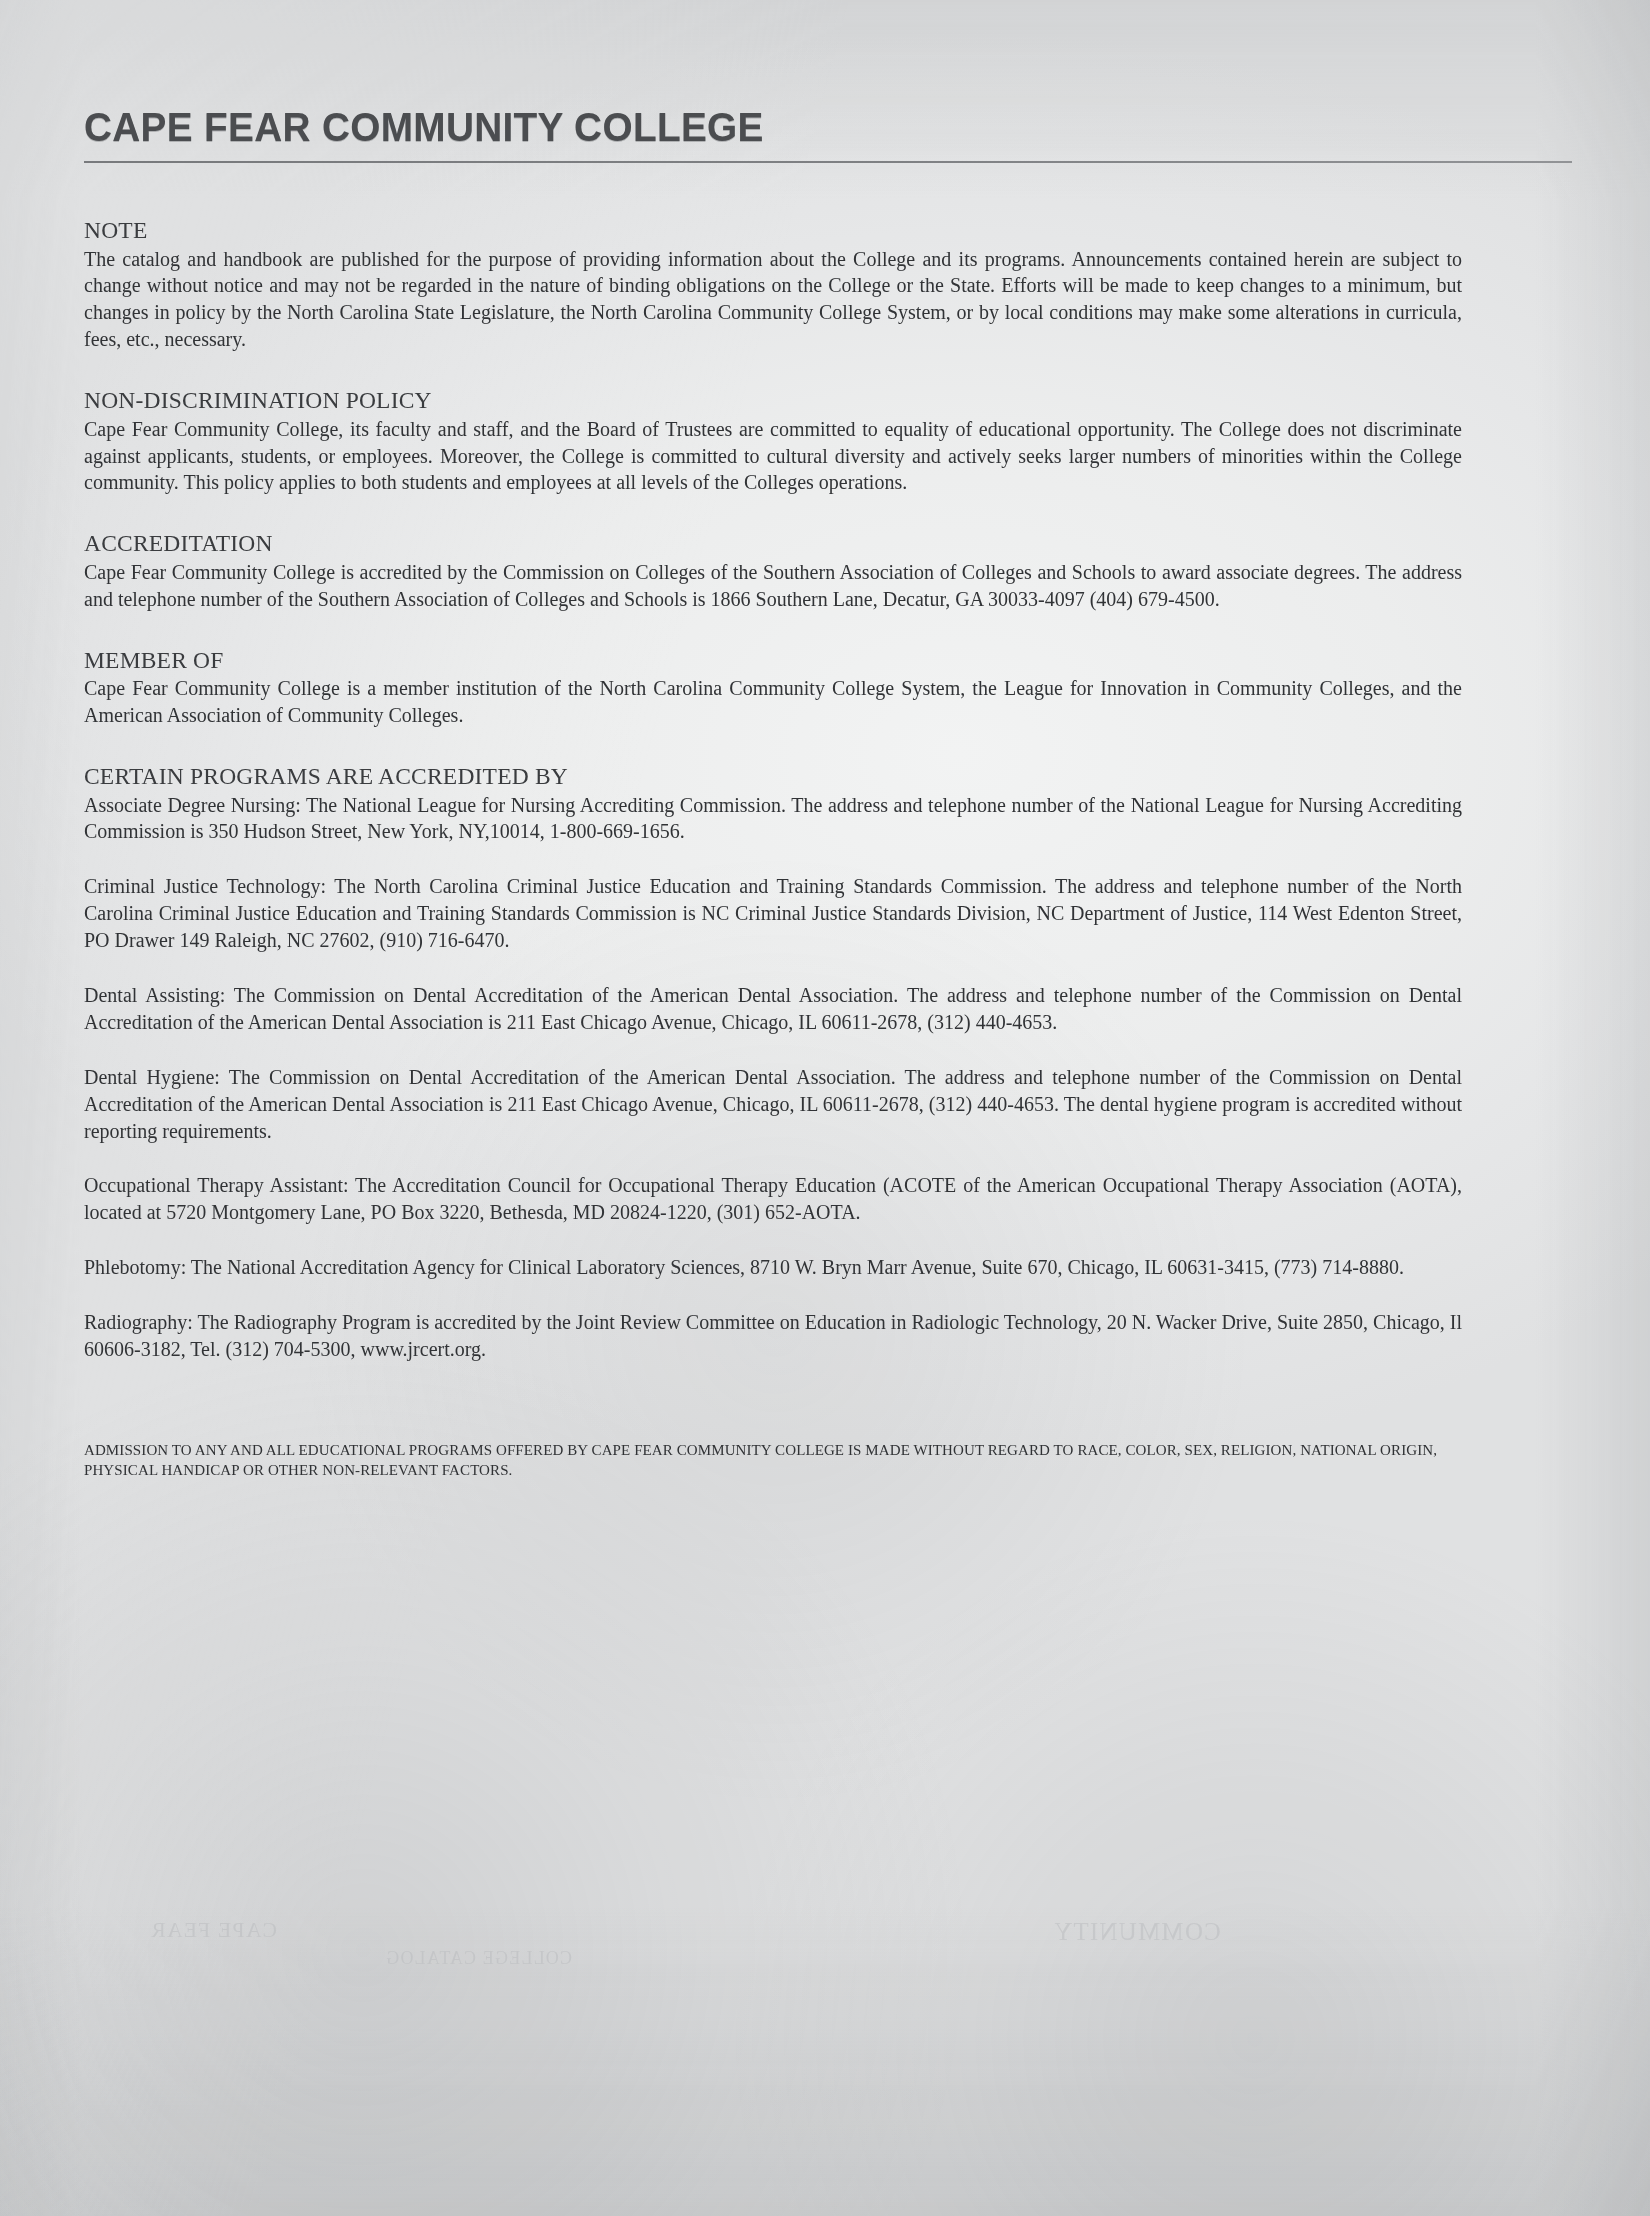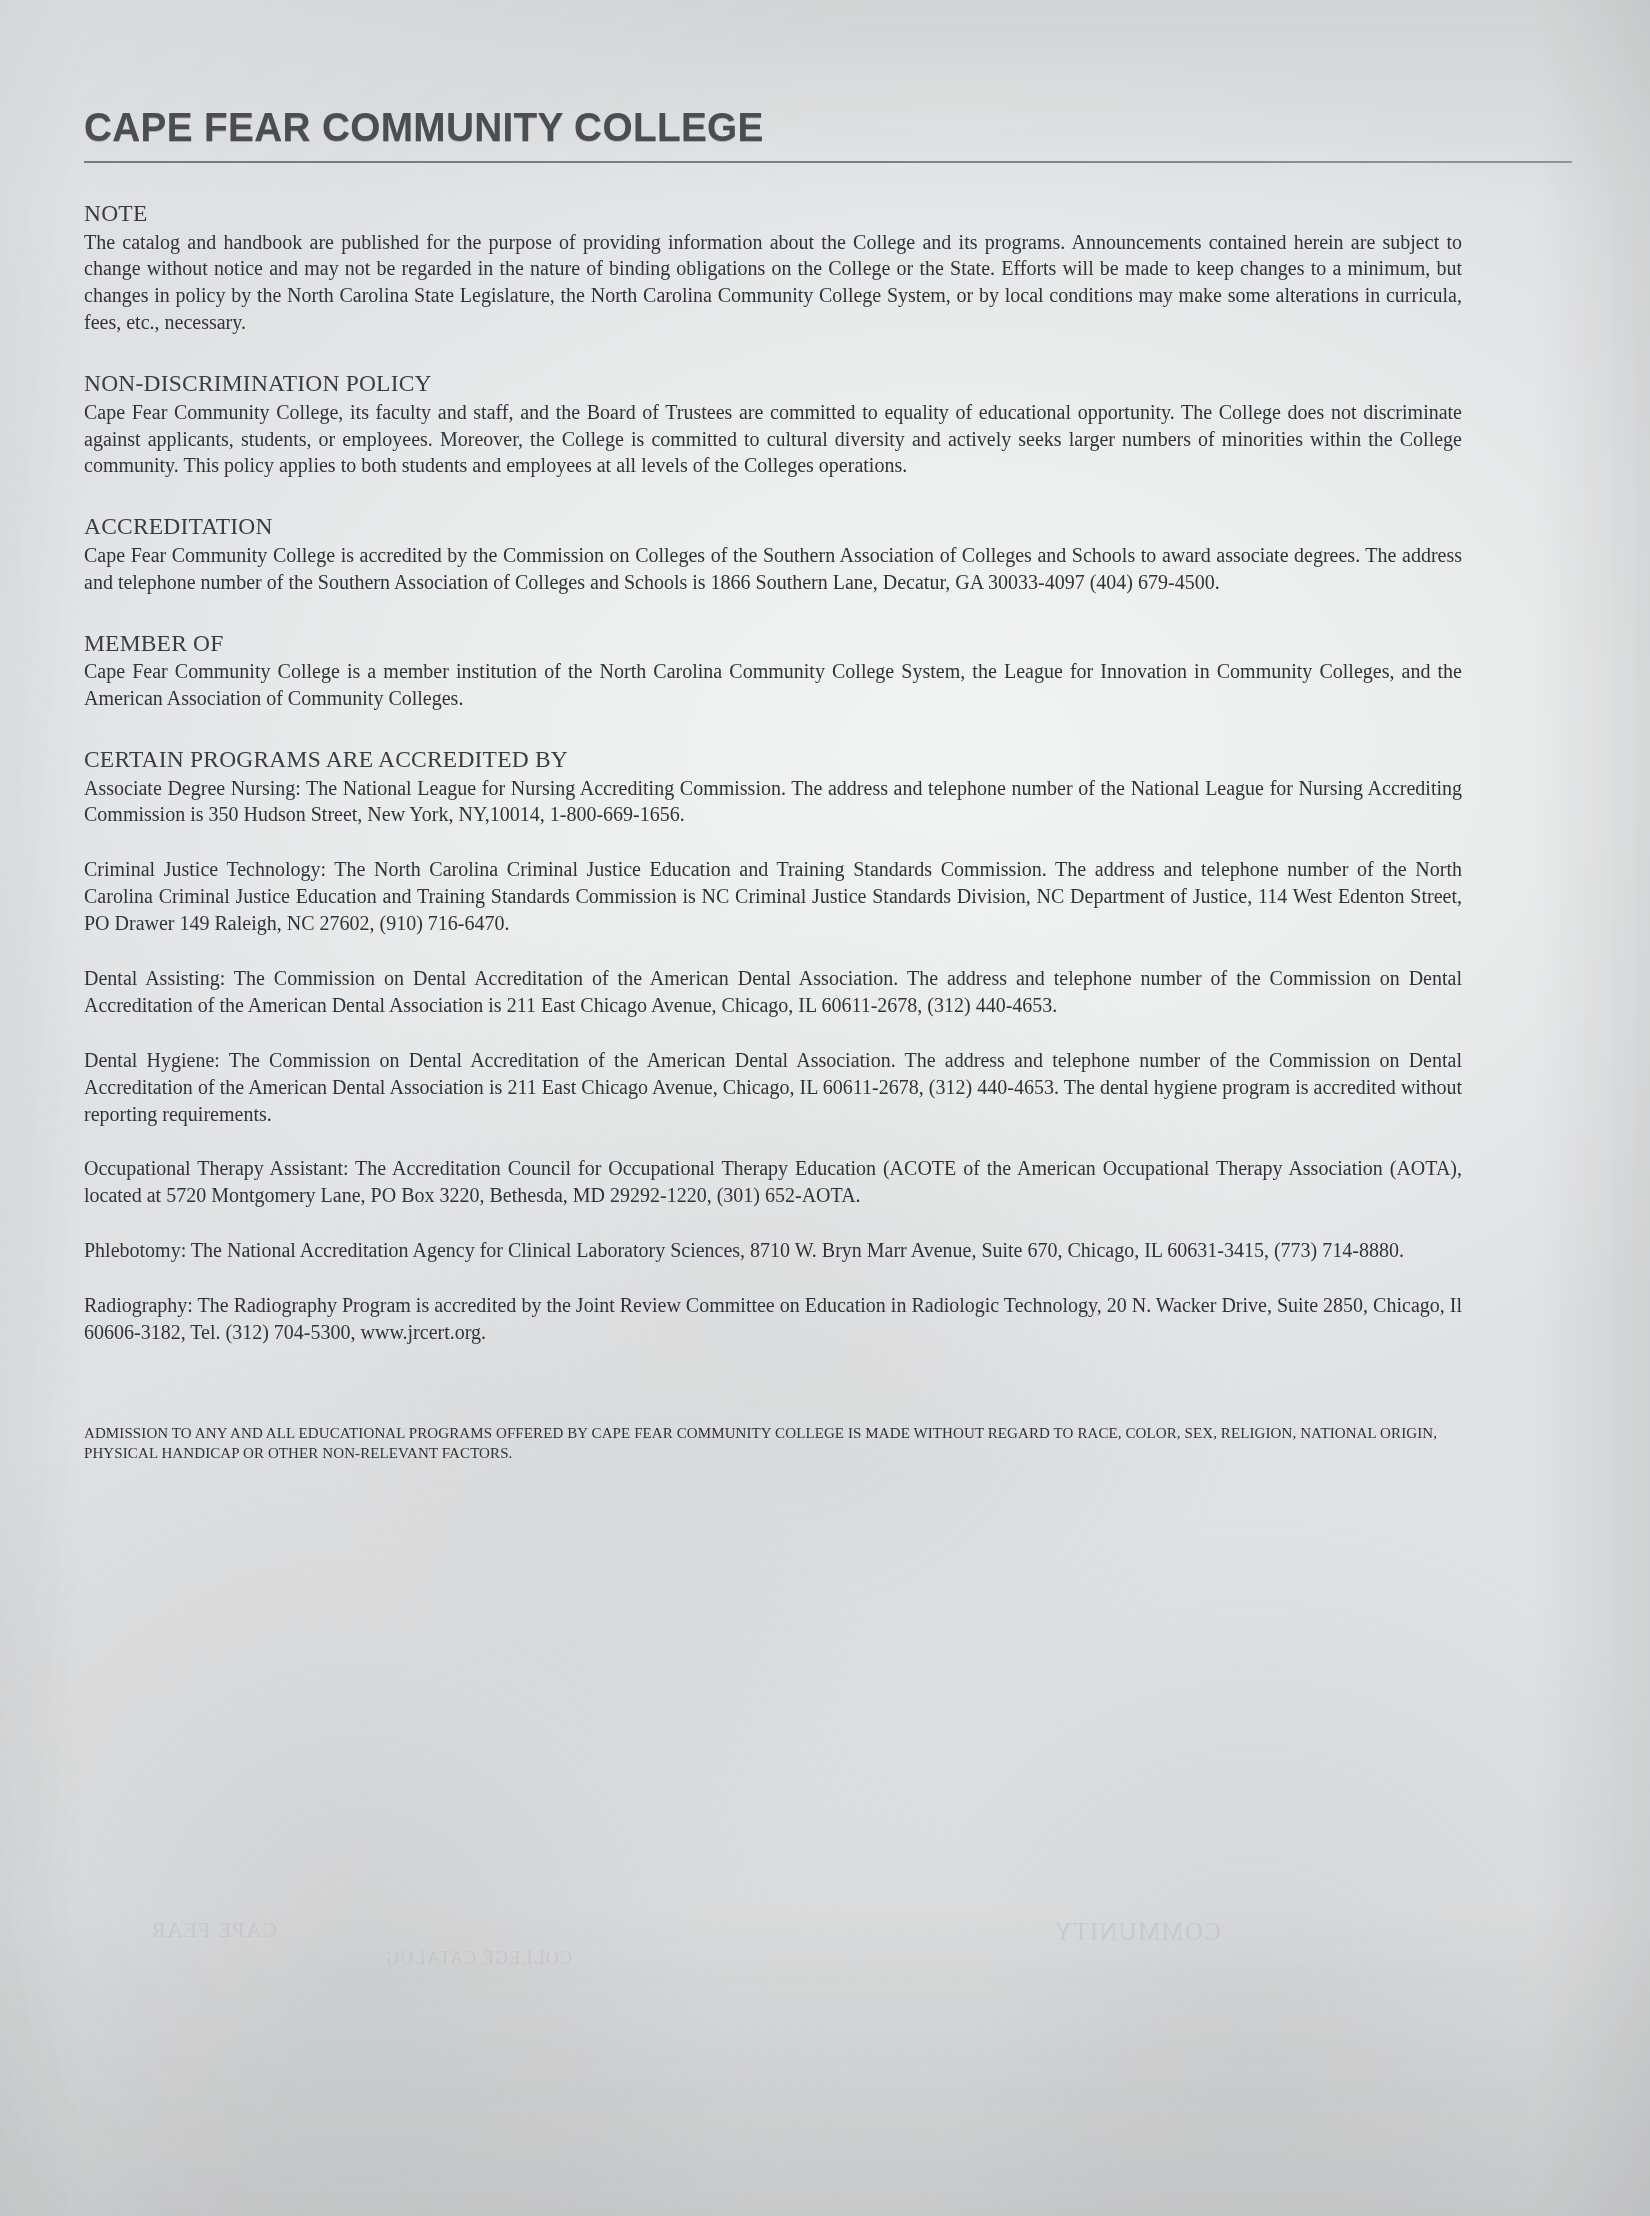--- a/index.html
+++ b/index.html
@@ -77,21 +77,21 @@
   .masthead-rule {
     margin-top: 12.6px;
     height: 1.8px;
     width: 1488px;
     background: linear-gradient(90deg, #6f7174 0%, #76787b 55%, #8b8d90 100%);
     opacity: 0.92;
   }
 
   
   .body-col {
-    margin-top: 35px;
+    margin-top: 52px;
     width: 1378px;
   }
 
   .block { margin-bottom: 0; }
 
   .section-head {
     font-size: 23.5px;
     line-height: 1.30;
     letter-spacing: 0.2px;
     color: #3a3c3f;
@@ -191,21 +191,21 @@
         <div class="gap-sm"></div>
 
         <p class="para">Dental Assisting:  The Commission on Dental Accreditation of the American Dental Association. The address and telephone number of the Commission on Dental Accreditation of the American Dental Association is 211 East Chicago Avenue, Chicago, IL 60611-2678, (312) 440-4653.</p>
 
         <div class="gap-sm"></div>
 
         <p class="para">Dental Hygiene:  The Commission on Dental Accreditation of the American Dental Association.  The address and telephone number of the Commission on Dental Accreditation of the American Dental Association is 211 East Chicago Avenue, Chicago, IL 60611-2678, (312) 440-4653.  The dental hygiene program is accredited without reporting requirements.</p>
 
         <div class="gap-sm"></div>
 
-        <p class="para">Occupational Therapy Assistant:  The Accreditation Council for Occupational Therapy Education (ACOTE of the American Occupational Therapy Association (AOTA), located at 5720 Montgomery Lane, PO Box 3220, Bethesda, MD 29292-1220, (301) 652-AOTA.</p>
+        <p class="para">Occupational Therapy Assistant:  The Accreditation Council for Occupational Therapy Education (ACOTE of the American Occupational Therapy Association (AOTA), located at 5720 Montgomery Lane, PO Box 3220, Bethesda, MD 20824-1220, (301) 652-AOTA.</p>
 
         <div class="gap-sm"></div>
 
         <p class="para">Phlebotomy:  The National Accreditation Agency for Clinical Laboratory Sciences, 8710 W. Bryn Marr Avenue, Suite 670, Chicago, IL 60631-3415, (773) 714-8880.</p>
 
         <div class="gap-sm"></div>
 
         <p class="para">Radiography:  The Radiography Program is accredited by the Joint Review Committee on Education in Radiologic Technology, 20 N. Wacker Drive, Suite 2850, Chicago, Il 60606-3182, Tel. (312) 704-5300, www.jrcert.org.</p>
       </div>
 

